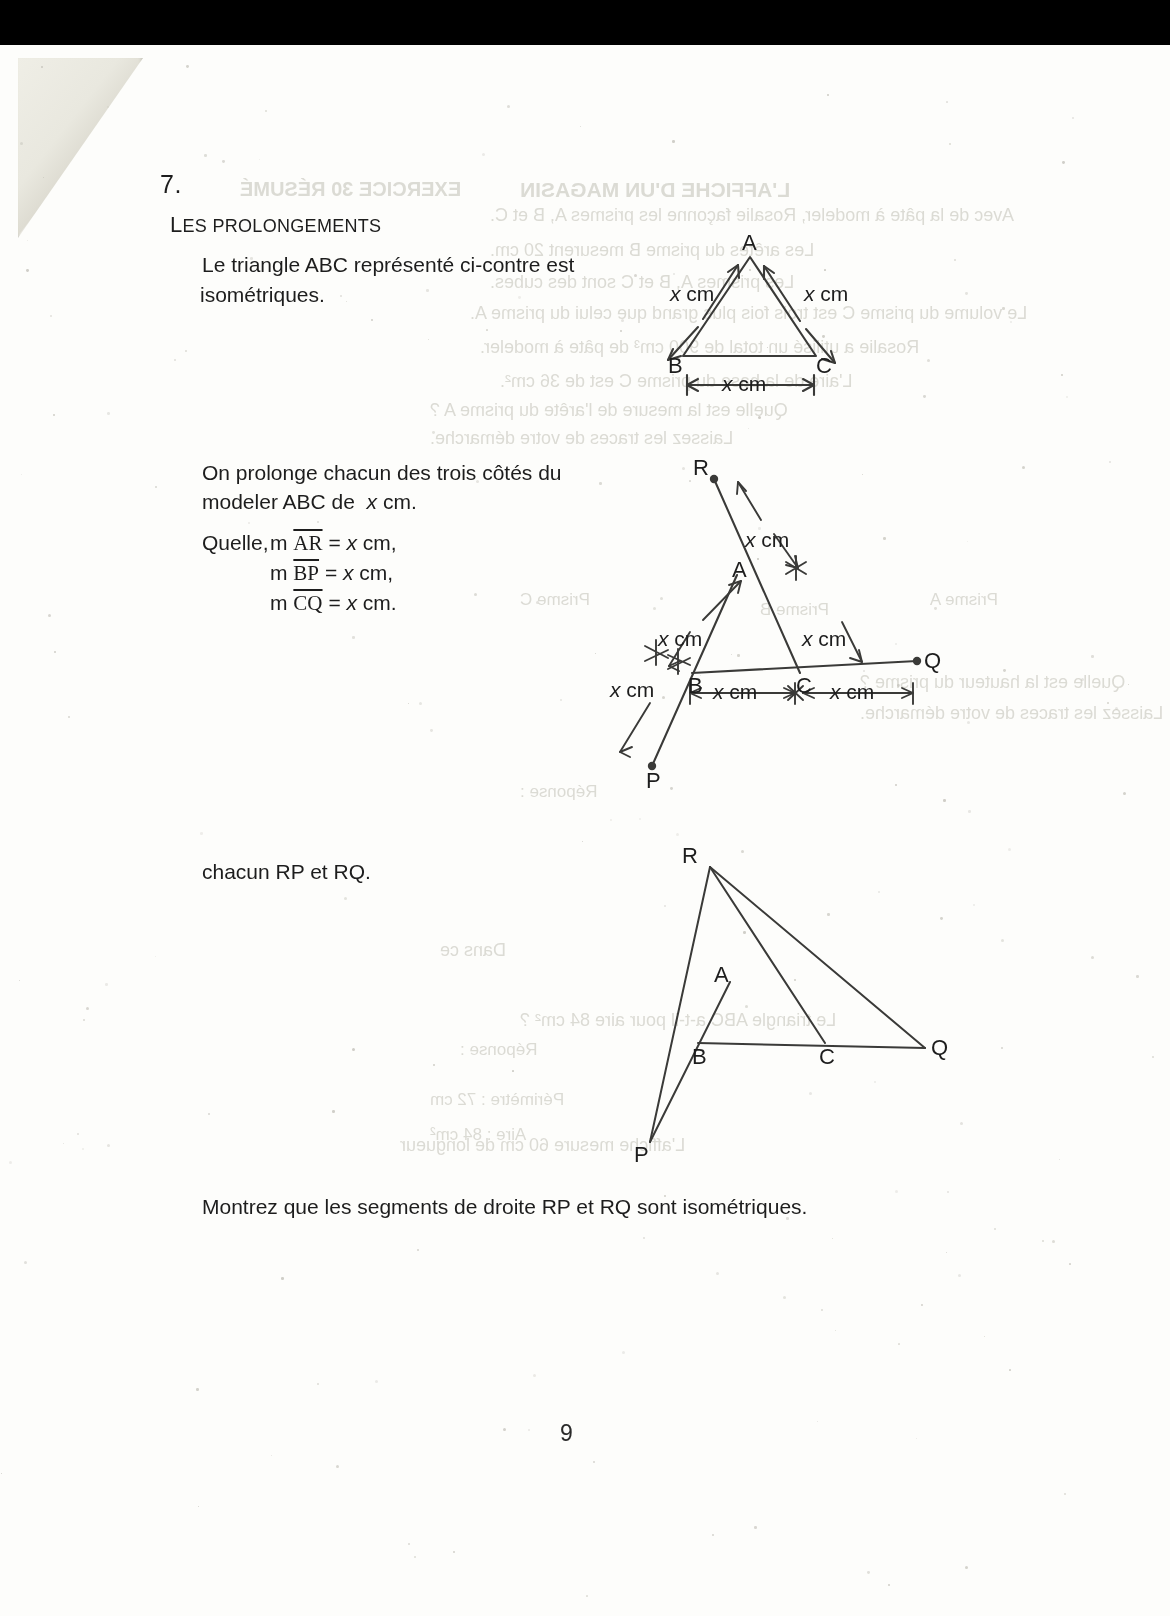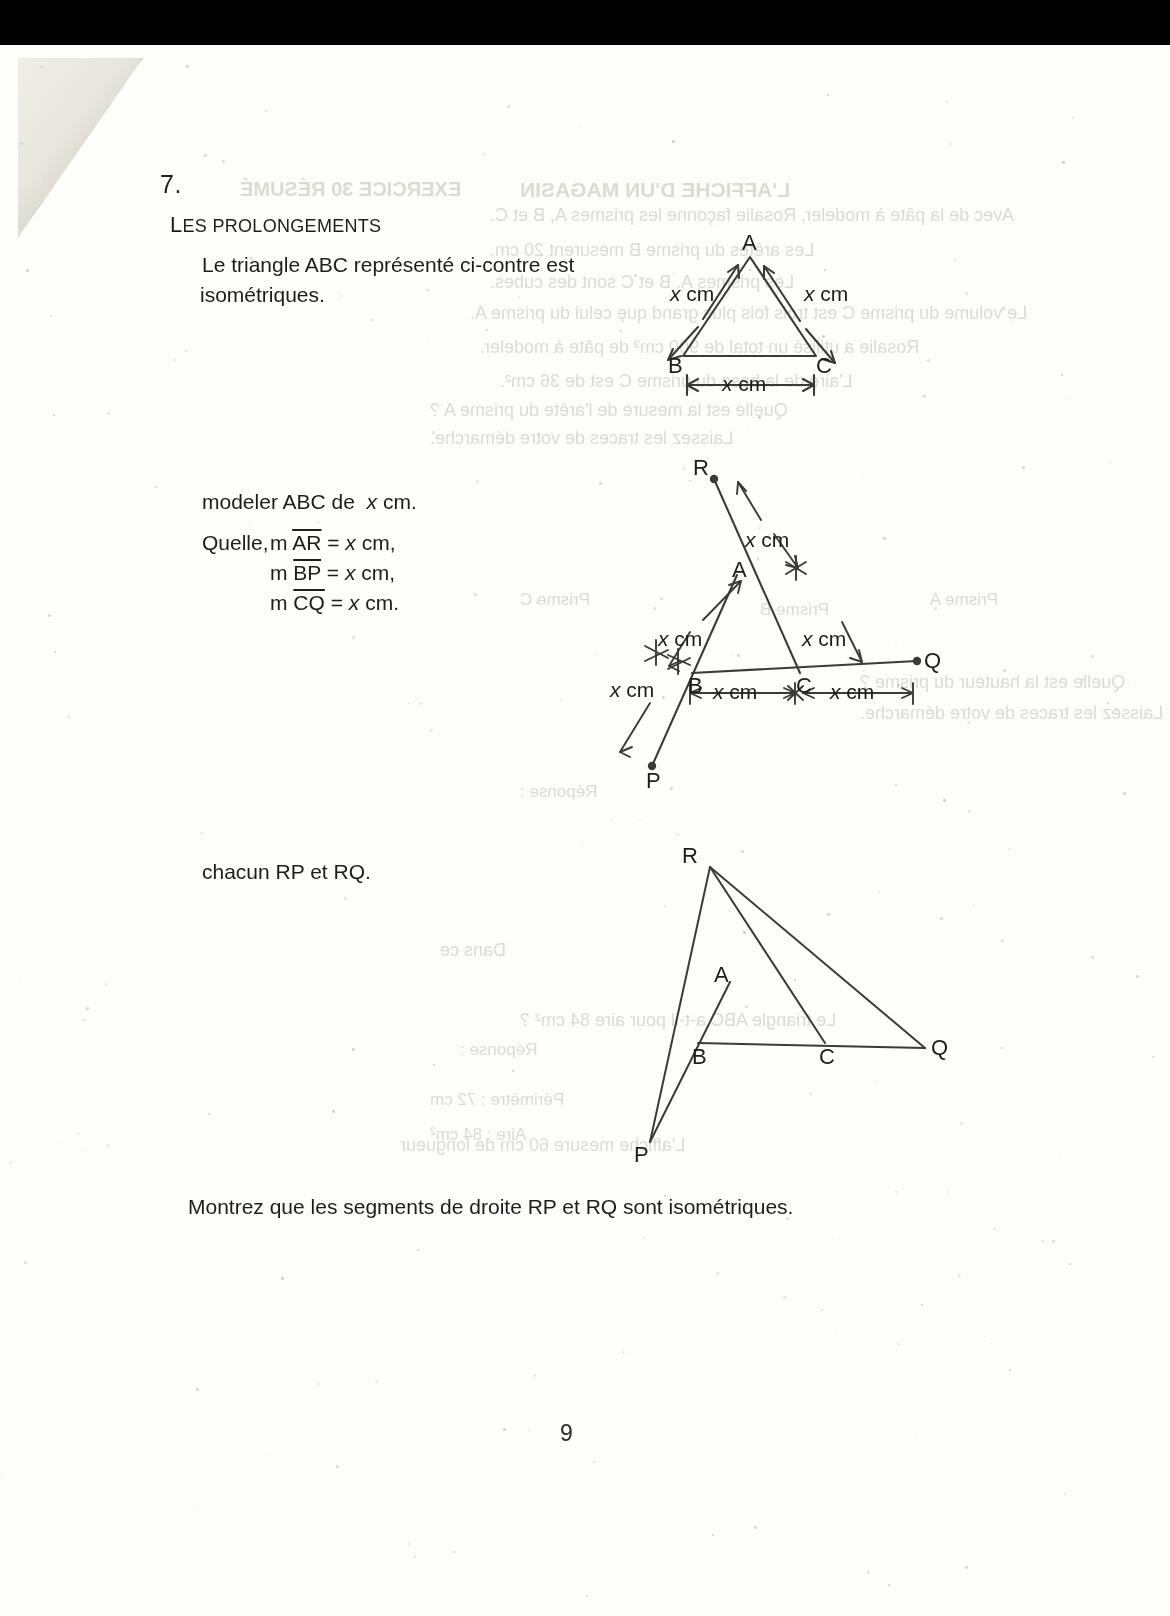--- a/index.html
+++ b/index.html
@@ -86,20 +86,21 @@
   .title .cap { font-size: 22px; }
   .body-txt {
     font-size: 21px;
     line-height: 29px;
     margin-left: 32px;
   }
   .ital { font-style: italic; }
   .ovl {
     text-decoration: overline;
     text-underline-offset: 2px;
+    font-family: Liberation Serif, serif;
   }
 
   
   .fig { position: absolute; }
   .fig svg { display: block; overflow: visible; }
   .lbl {
     position: absolute;
     font-family: "Liberation Sans", sans-serif;
     font-size: 21px;
     color: #1d1d1d;
@@ -377,20 +378,21 @@
     <div class="lbl lbl-pt" style="left:28px; top:128px;">B</div>
     <div class="lbl lbl-pt" style="left:176px; top:128px;">C</div>
 
     <div class="lbl" style="left:30px; top:57px;"><span class="ital">x</span><span> </span><span>cm</span></div>
 
     <div class="lbl" style="left:164px; top:57px;"><span class="ital">x</span><span> </span><span>cm</span></div>
 
     <div class="lbl" style="left:82px; top:147px;"><span class="ital">x</span><span> </span><span>cm</span></div>
   </div>
 
+  <div class="txt body-txt" style="left:170px; top:458px;">On prolonge chacun des trois côtés du</div>
   <div class="txt body-txt" style="left:170px; top:487px;"><span>modeler ABC de</span><span>  </span><span class="ital">x</span><span> </span><span>cm.</span></div>
 
   <div class="txt body-txt" style="left:170px; top:528px;">Quelle,</div>
 
   <div class="txt body-txt" style="left:238px; top:528px;"><span>m</span><span> </span><span class="ovl">AR</span><span> </span><span>=</span><span> </span><span class="ital">x</span><span> </span><span>cm,</span></div>
 
   <div class="txt body-txt" style="left:238px; top:558px;"><span>m</span><span> </span><span class="ovl">BP</span><span> </span><span>=</span><span> </span><span class="ital">x</span><span> </span><span>cm,</span></div>
 
   <div class="txt body-txt" style="left:238px; top:588px;"><span>m</span><span> </span><span class="ovl">CQ</span><span> </span><span>=</span><span> </span><span class="ital">x</span><span> </span><span>cm.</span></div>
 
@@ -488,17 +490,17 @@
     </svg>
 
     <div class="lbl lbl-pt" style="left:82px; top:13px;">R</div>
     <div class="lbl lbl-pt" style="left:114px; top:132px;">A</div>
     <div class="lbl lbl-pt" style="left:92px; top:214px;">B</div>
     <div class="lbl lbl-pt" style="left:219px; top:214px;">C</div>
     <div class="lbl lbl-pt" style="left:331px; top:205px;">Q</div>
     <div class="lbl lbl-pt" style="left:34px; top:312px;">P</div>
   </div>
 
-  <div class="txt body-txt" style="left:156px; top:1192px;">Montrez que les segments de droite RP et RQ sont isométriques.</div>
+  <div class="txt body-txt" style="left:170px; top:1192px;">Montrez que les segments de droite RP et RQ sont isométriques.</div>
 
   <div class="page-no" style="left:560px; top:1420px;">9</div>
 
 </div>
 
 </body></html>

